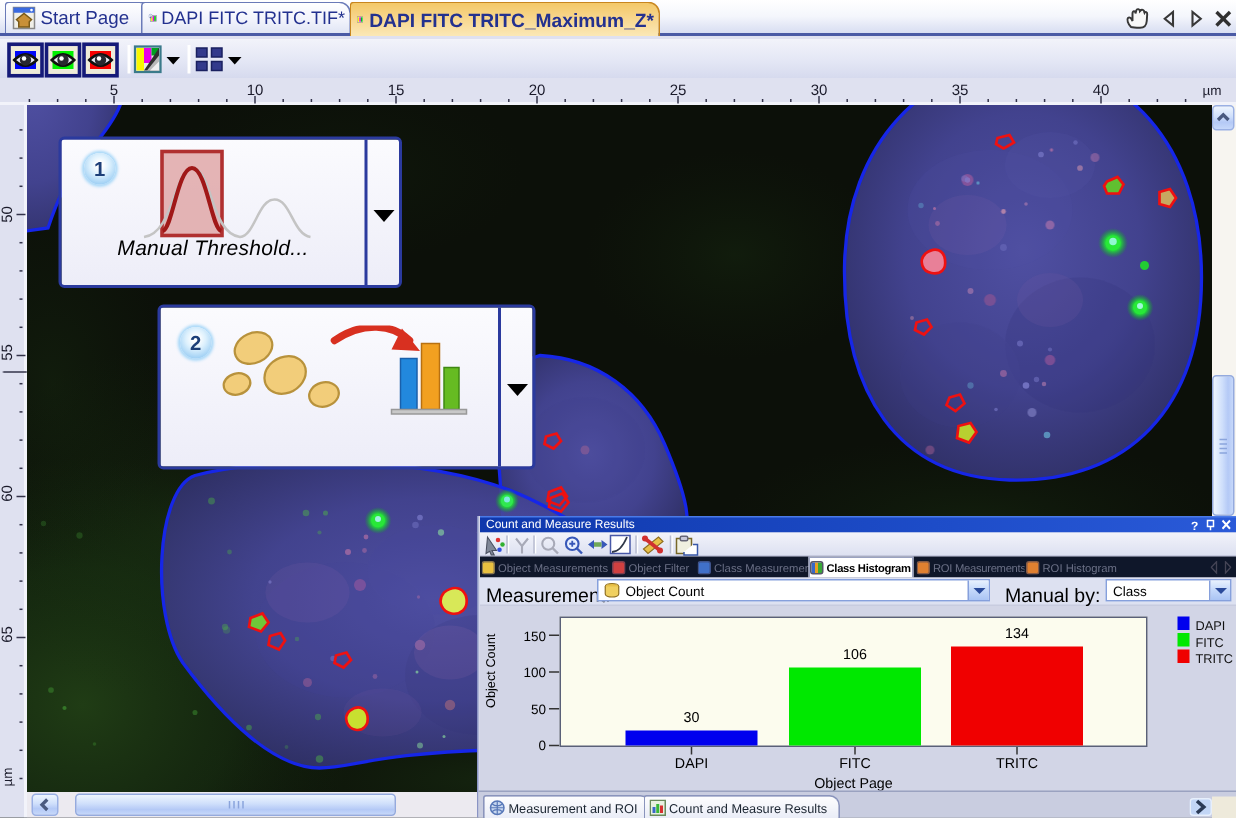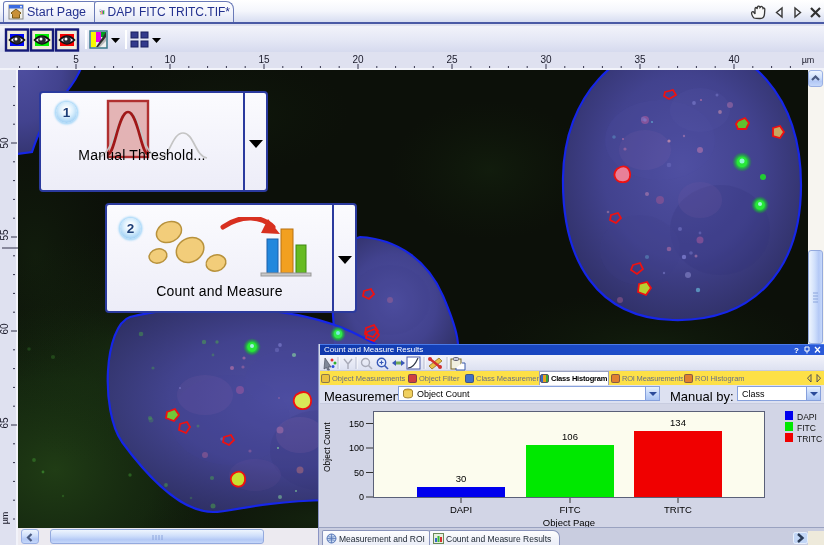--- a/index.html
+++ b/index.html
@@ -55,21 +55,21 @@
 
 
 #results { left:318px; top:344px; width:506px; height:201px; background:#d6d9ea; z-index:40;
   border-left:1px solid #8a94c4; }
 #rtitle { left:1px; top:0px; width:504px; height:11px; font-weight:normal;
   background:linear-gradient(90deg,#0f38ac,#1d4cc8 60%,#2a5ad8);
   box-shadow:0 1px 0 #4a7ae8 inset; color:#fff; font-size:8px;
   padding:1px 4px 0; z-index:41; }
 #rtoolbar { left:1px; top:11px; width:504px; height:16px;
   background:linear-gradient(#f2f3fa,#dde1f1); border-bottom:1px solid #c6cadf; z-index:41; }
-#rtabs { left:1px; top:27px; width:504px; height:14px; background:#fde047; z-index:41; }
+#rtabs { left:1px; top:27px; width:504px; height:14px; background:#0f172a; z-index:41; }
 .rtab { position:absolute; top:1px; height:13px; font-size:7.5px; color:#6b7086; white-space:nowrap;
   overflow:hidden; display:flex; align-items:center; z-index:42; }
 .rtab.active { background:#ffffff; color:#000; border:1px solid #9aa2c0; border-bottom:none;
   top:0px; height:14px; font-weight:bold; }
 .ticn { display:inline-block; width:9px; height:9px; margin-right:2px; border-radius:2px;
   border:1px solid rgba(60,60,90,0.55); flex:none; }
 .ticnbars { background:linear-gradient(90deg,#3868c8 33%,#e8a020 33%,#e8a020 66%,#38a838 66%); border:1px solid #556; }
 #rctrl { left:1px; top:41px; width:504px; height:19px; background:#dde1f1;
   border-bottom:1px solid #c8ccdf; z-index:41; }
 .rlabel { position:absolute; font-size:13px; color:#000; }
@@ -382,20 +382,28 @@
       </svg>Start&nbsp;Page</div>
     <div class="dtab" style="left:94px; width:140px; font-size:12px;align-items:center;">
       <svg width="17" height="16" viewBox="0 0 17 16" style="margin-right:3px;">
         <rect x="4" y="3" width="12" height="12" fill="#fff" stroke="#667"></rect>
         <rect x="5" y="4" width="3.3" height="10" fill="#f8f800"></rect>
         <rect x="8.3" y="4" width="3.3" height="10" fill="#e800e8"></rect>
         <rect x="11.6" y="4" width="3.4" height="10" fill="#00c810"></rect>
         <circle cx="4.2" cy="4.2" r="3.8" fill="#f0f4fc" stroke="#5a6aa8" stroke-width="0.8"></circle>
         <text x="4.2" y="7" font-size="6.5" text-anchor="middle" fill="#223" font-family="Liberation Sans">2</text>
       </svg>DAPI FITC TRITC.TIF*</div>
+    <div class="dtab active" style="left:233px; width:207px; font-weight:bold; font-size:12.8px;
+      background:linear-gradient(#f3c868,#f8d994 55%,#fbe8b6); border-color:#c8861f;">
+      <svg width="14" height="16" viewBox="0 0 14 16" style="margin-right:4px;">
+        <rect x="0.5" y="2" width="13" height="12" fill="#fff" stroke="#667"></rect>
+        <rect x="1.5" y="3" width="3.6" height="10" fill="#f8f800"></rect>
+        <rect x="5.1" y="3" width="3.6" height="10" fill="#e800e8"></rect>
+        <rect x="8.7" y="3" width="3.8" height="10" fill="#00c810"></rect>
+      </svg>DAPI FITC TRITC_Maximum_Z*</div>
     <div id="tabctl" class="abs"></div>
   </div>
 
   <div id="toolbar" class="abs">
     <svg class="abs" style="left:0;top:0;" width="824" height="26">
 
       <g>
         <rect x="6" y="3.5" width="22" height="21" fill="#efecd9" stroke="#151a78" stroke-width="2.4"></rect>
         <rect x="10" y="8" width="14" height="12" fill="#0008f8"></rect>
         <rect x="31" y="3.5" width="22" height="21" fill="#efecd9" stroke="#151a78" stroke-width="2.4"></rect>
@@ -482,21 +490,21 @@
   </div>
 
   <div class="callout" style="left:39px; top:91px; width:229px; height:101px;">
     <div class="main">
       <div class="badge" style="left:15px; top:9px;">1</div>
       <svg class="abs" style="left:53px; top:6px;" width="115" height="62" viewBox="0 0 115 62">
         <rect x="14" y="2" width="40" height="56" fill="#dfa3a3" fill-opacity="0.8" stroke="#b03030" stroke-width="2.4"></rect>
         <path d="M 2 59 C 16 57 20 36 26 22 C 31 10 38 10 43 22 C 49 36 52 57 66 59 C 76 58 78 34 89 34 C 100 34 101 57 113 59" fill="none" stroke="#c4c4c4" stroke-width="1.7"></path>
         <path d="M 14.5 55 C 21 53 24.5 13 34 13 C 43.5 13 47 53 53.5 55" fill="none" stroke="#a01818" stroke-width="2.7"></path>
       </svg>
-      <div class="label" style="top:54px;">Manual Threshold...</div>
+      <div class="label" style="top:64px;font-style:italic;">Manual Threshold...</div>
     </div>
     <div class="drop"></div>
   </div>
   <div class="callout" style="left:105px; top:203px; width:252px; height:110px;">
     <div class="main">
       <div class="badge" style="left:13px; top:13px;">2</div>
       <svg class="abs" style="left:40px; top:12px;" width="170" height="62" viewBox="0 0 170 62">
         <g fill="#f2cd7a" stroke="#b8923c" stroke-width="1.5">
           <ellipse cx="22" cy="15" rx="13" ry="10" transform="rotate(-25 22 15)"></ellipse>
           <path d="M 33 26 a 12 10 -30 1 0 20 14 a 11 9 -30 1 0 -20 -14 z"></path>
@@ -505,21 +513,20 @@
         </g>
         <path d="M 76 10 C 95 -3 115 -1 126 10" fill="none" stroke="#d83020" stroke-width="5" stroke-linecap="round"></path>
         <path d="M 121 2 L 133 17 L 114 16 Z" fill="#d83020"></path>
         <g>
           <rect x="120" y="22" width="11" height="34" fill="#2288dd" stroke="#1a5faa"></rect>
           <rect x="134" y="12" width="12" height="44" fill="#f2a020" stroke="#b87010"></rect>
           <rect x="149" y="28" width="10" height="28" fill="#66bb22" stroke="#3f8812"></rect>
           <rect x="114" y="56" width="50" height="3" fill="#c8c8c8" stroke="#999"></rect>
         </g>
       </svg>
-      <div class="label" style="top:78px;">Count and Measure</div>
     </div>
     <div class="drop"></div>
   </div>
 
   <div id="results" class="abs">
     <div id="rtitle" class="abs">Count and Measure Results
       <svg class="abs" style="right:3px; top:2px;" width="28" height="8" viewBox="0 0 28 8">
         <text x="1" y="7" font-size="8" fill="#fff" font-family="Liberation Sans" font-weight="bold">?</text>
         <path d="M 12 1 L 16 1 L 16 5 L 12 5 Z M 14 5 L 14 7.5" stroke="#fff" fill="none"></path>
         <path d="M 22 1 L 27 6.5 M 27 1 L 22 6.5" stroke="#fff" stroke-width="1.3"></path>

